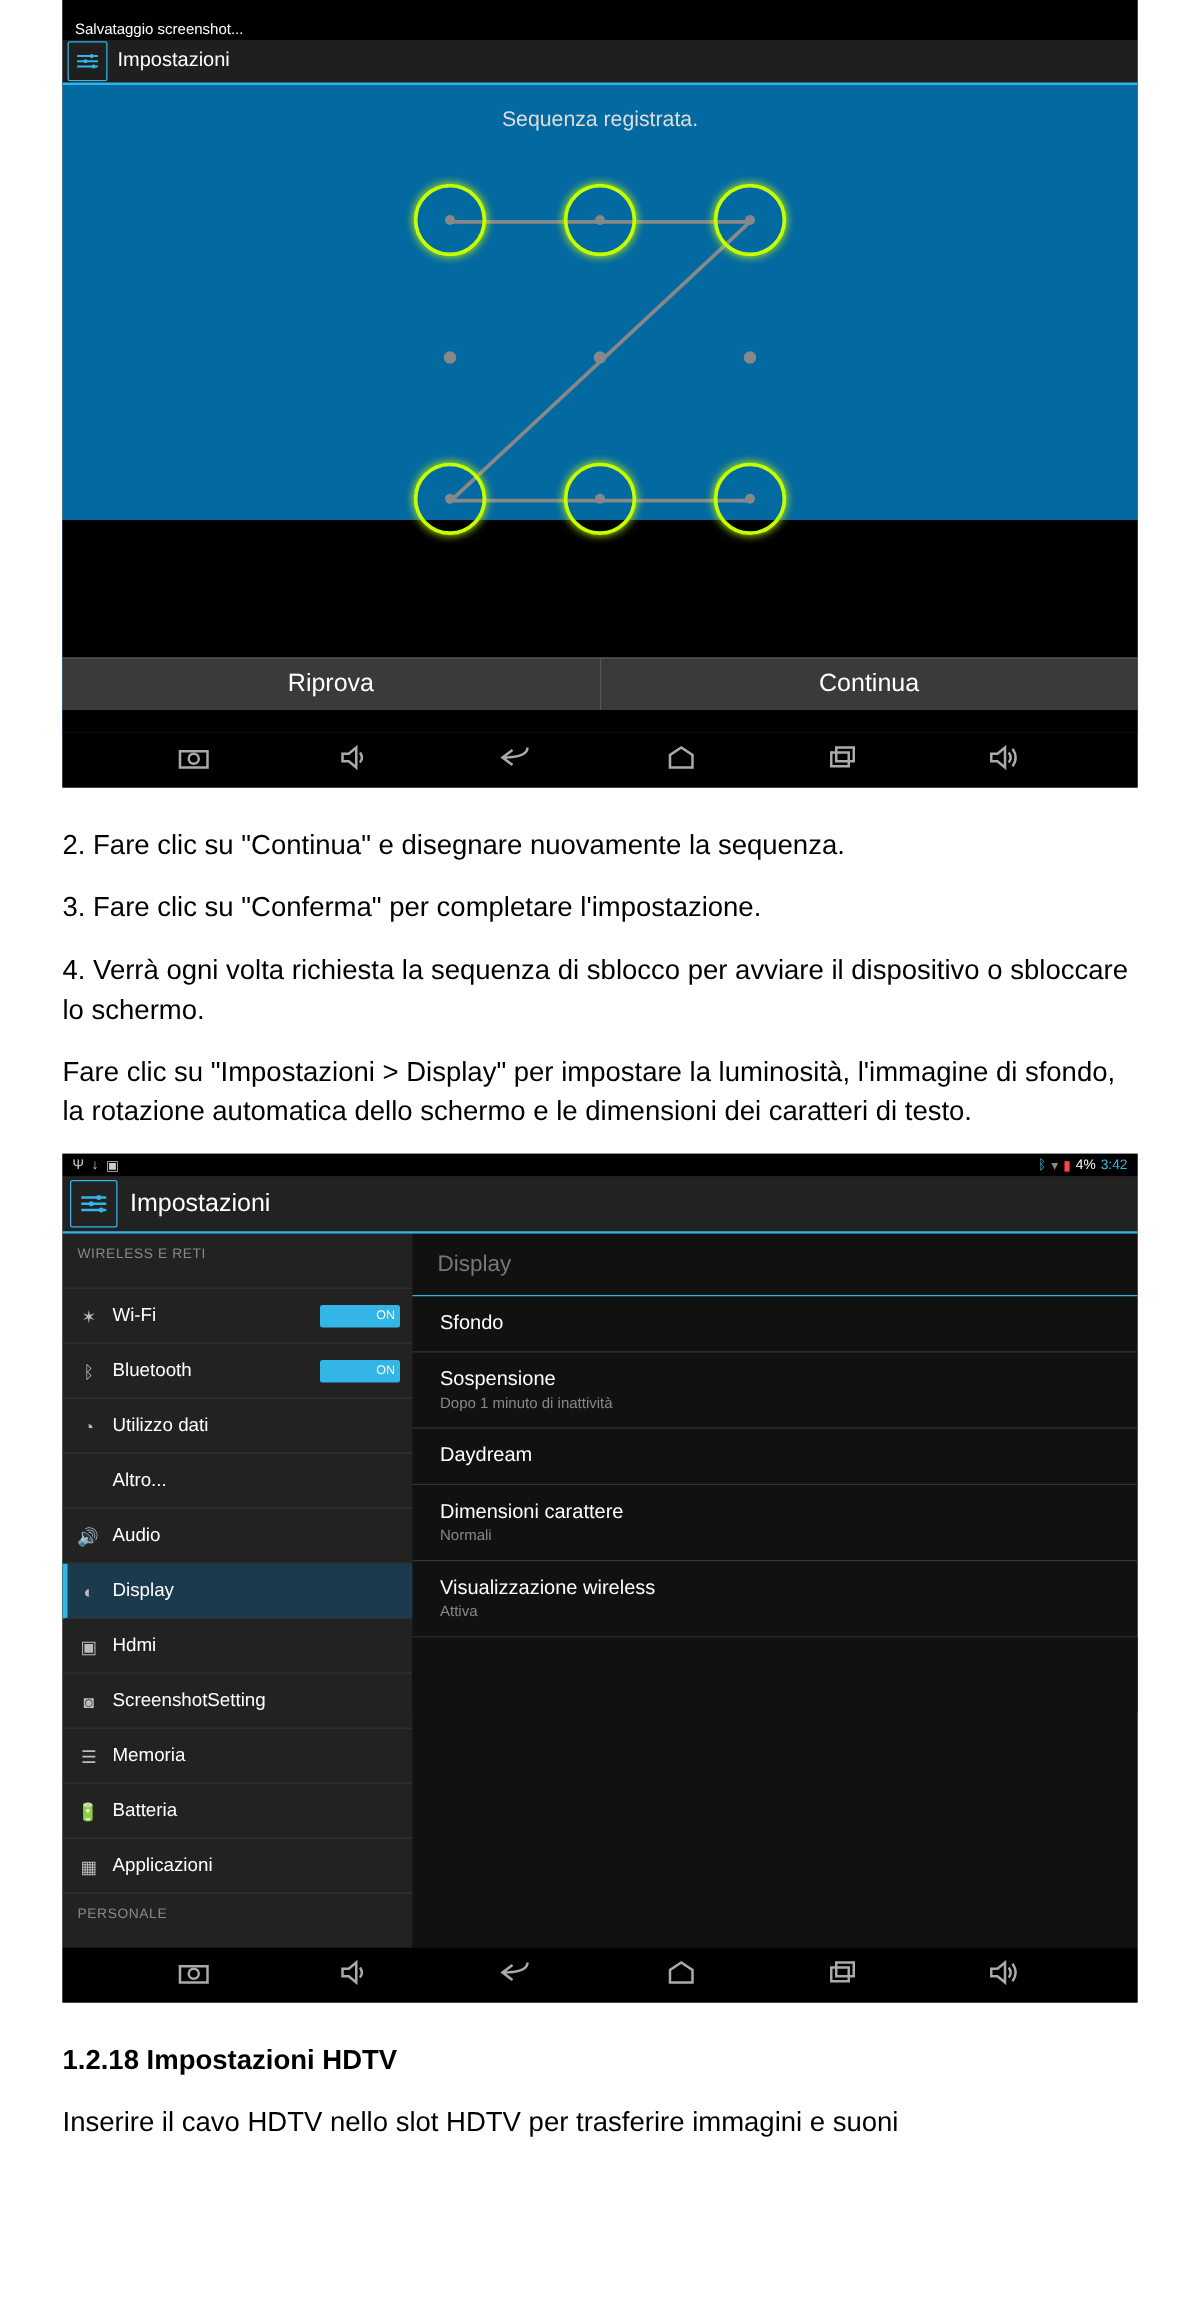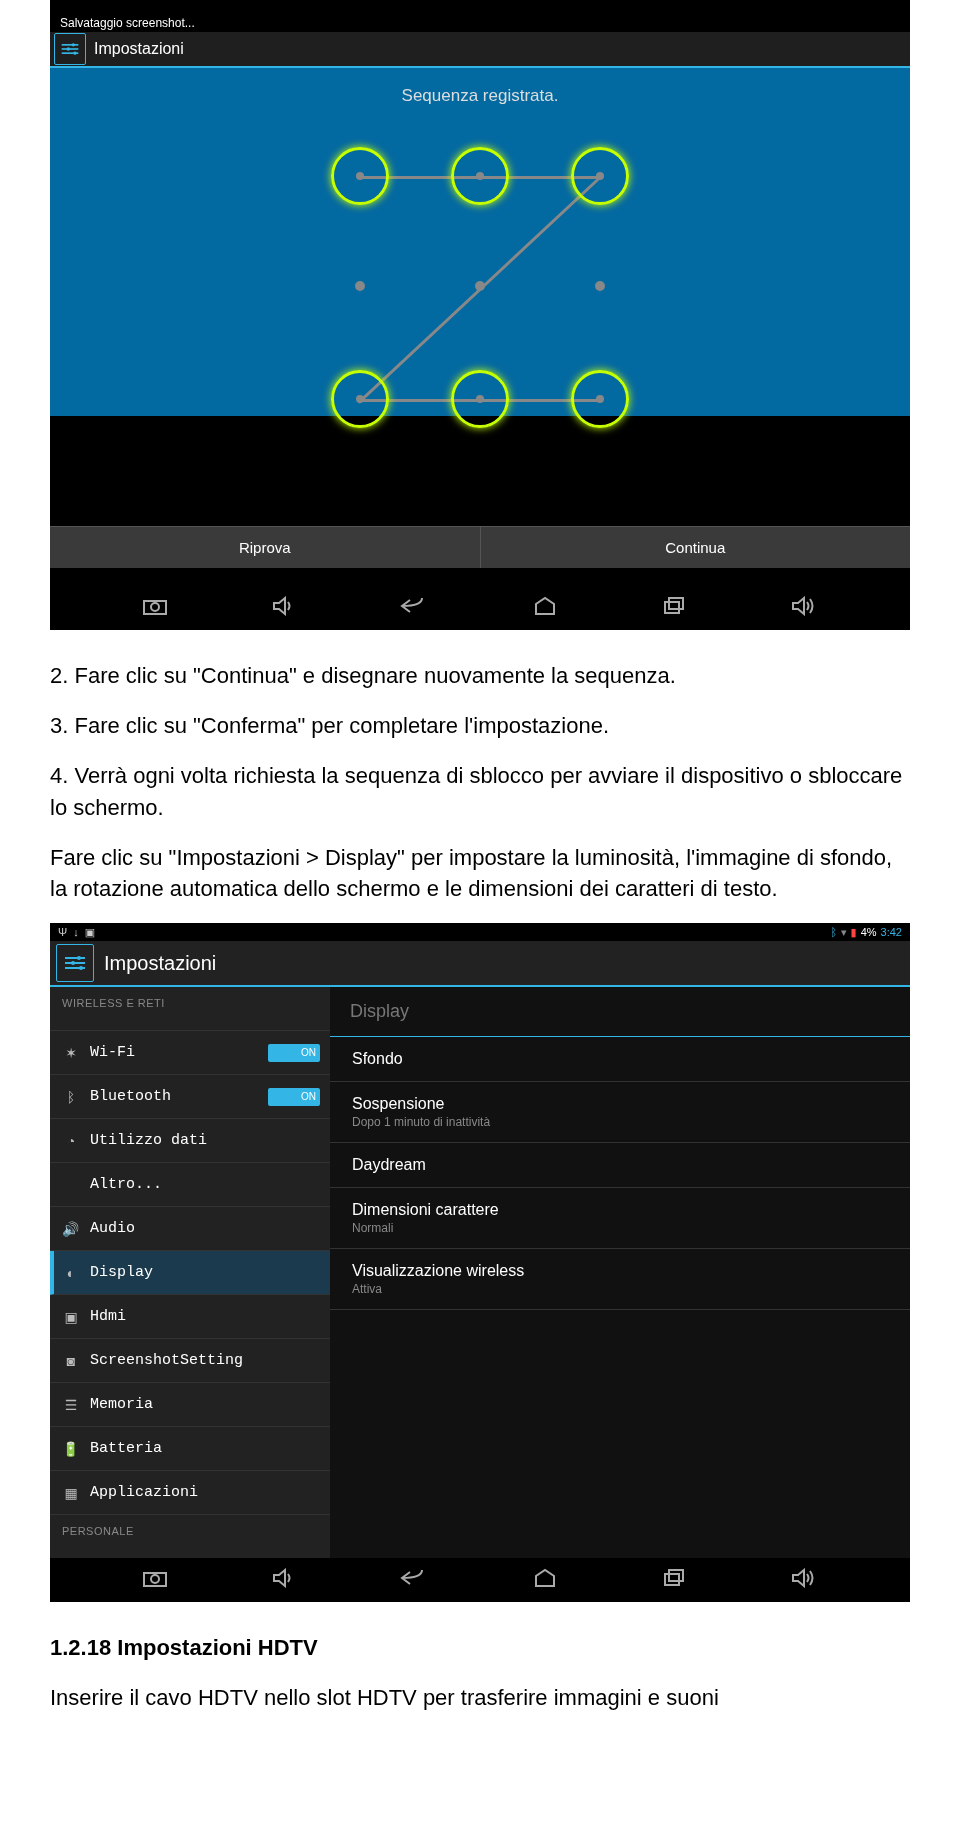--- a/index.html
+++ b/index.html
@@ -15,21 +15,21 @@
   .sc1-header-title { color: #fff; font-size: 16px; }
   .sc1-body { background: #0369a1; padding-top: 18px; text-align: center; }
   .sc1-subtitle { color: #ddd; font-size: 17px; margin-bottom: 40px; }
   .pattern-grid { width: 400px; height: 270px; margin: 0 auto; position: relative; }
   .dot { position: absolute; width: 10px; height: 10px; background: #888; border-radius: 50%; transform: translate(-50%, -50%); }
   .dot.big { width: 58px; height: 58px; background: transparent; border: 3px solid #c6ff00; box-shadow: 0 0 8px #c6ff00; }
   .dot.big::after { content:''; position:absolute; width:8px; height:8px; background:#888; border-radius:50%; left:50%; top:50%; transform:translate(-50%,-50%); }
   .pline { position:absolute; background:#888; height:3px; transform-origin: left center; }
   .sc1-filler { height: 110px; background:#000; }
   .sc1-buttons { display:flex; height:42px; background:#3a3a3a; border-top:1px solid #555; }
-  .sc1-btn { flex:1; color:#fff; font-size:15px; display:flex; align-items:center; justify-content:center; border-right:1px solid #555; }
+  .sc1-btn { flex:1; color:#fff; font-size:20px; display:flex; align-items:center; justify-content:center; border-right:1px solid #555; }
   .sc1-btn:last-child { border-right:none; }
   .sc1-navpad { height: 18px; background:#000; }
   .navbar { height: 44px; background:#000; display:flex; align-items:center; justify-content: space-around; padding: 0 40px; }
   .navbar svg { stroke:#aaa; fill:none; }
 
   
   .doc { width: 860px; margin: 30px auto 0 auto; font-size: 22px; line-height: 1.45; }
   .doc p { margin-bottom: 18px; }
   .doc h3 { font-size: 22px; font-weight: bold; margin: 8px 0 18px 0; }
 
@@ -40,22 +40,22 @@
   .sc2-status .right-icons { display:flex; gap:4px; align-items:center; }
   .sc2-header { display:flex; align-items:center; height:46px; background:#222; border-bottom:2px solid #33b5e5; padding-left:6px; }
   .sc2-header .settings-icon-wrap2 { width: 38px; height: 38px; border: 1px solid #33b5e5; border-radius: 2px; display:flex; align-items:center; justify-content:center; margin-right:10px; }
   .sc2-header-title { color:#fff; font-size:20px; }
   .sc2-body { display:flex; }
   .sc2-sidebar { width: 280px; background:#222; }
   .sc2-cat { color:#888; font-size:11px; padding:10px 12px 21px 12px; letter-spacing:0.5px; border-bottom:1px solid #333; }
   .sc2-item { display:flex; align-items:center; height:44px; padding:0 10px; color:#fff; font-size:15px; border-bottom:1px solid #333; }
   .sc2-item.selected { background:#1b3a4d; border-left:4px solid #33b5e5; padding-left:6px; }
   .sc2-item .item-icon { width:22px; text-align:center; color:#bbb; margin-right:8px; font-size:14px; }
-  .sc2-item .item-label { flex:1;font-family:Liberation Mono, monospace; }
-  .sc2-toggle { width:52px; height:18px; background:#33b5e5; color:#fff; font-size:10px; display:flex; align-items:center; justify-content:flex-end; padding:0 4px; border-radius:2px; }
+  .sc2-item .item-label { flex:1; }
+  .sc2-toggle { width:64px; height:18px; background:#33b5e5; color:#fff; font-size:10px; display:flex; align-items:center; justify-content:flex-end; padding:0 4px; border-radius:2px; }
   .sc2-main { flex:1; background:#111; }
   .sc2-main-title { color:#777; font-size:18px; padding:14px 20px; border-bottom:1px solid #33b5e5; }
   .sc2-row { padding:13px 22px; border-bottom:1px solid #333; }
   .sc2-row .row-title { color:#fff; font-size:16px; }
   .sc2-row .row-sub { color:#888; font-size:12px; margin-top:2px; }
   .sc2-bottom-pad { height: 60px; background:#111; }
 
 </style>
 </head>
 <body>

